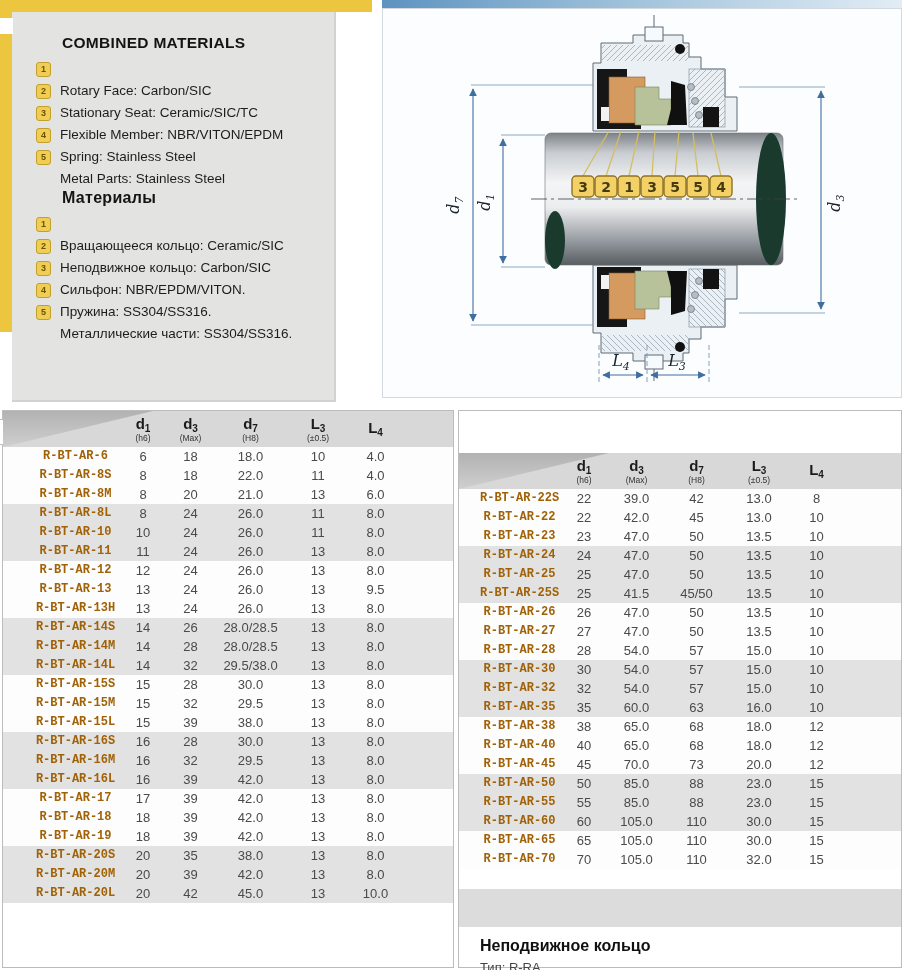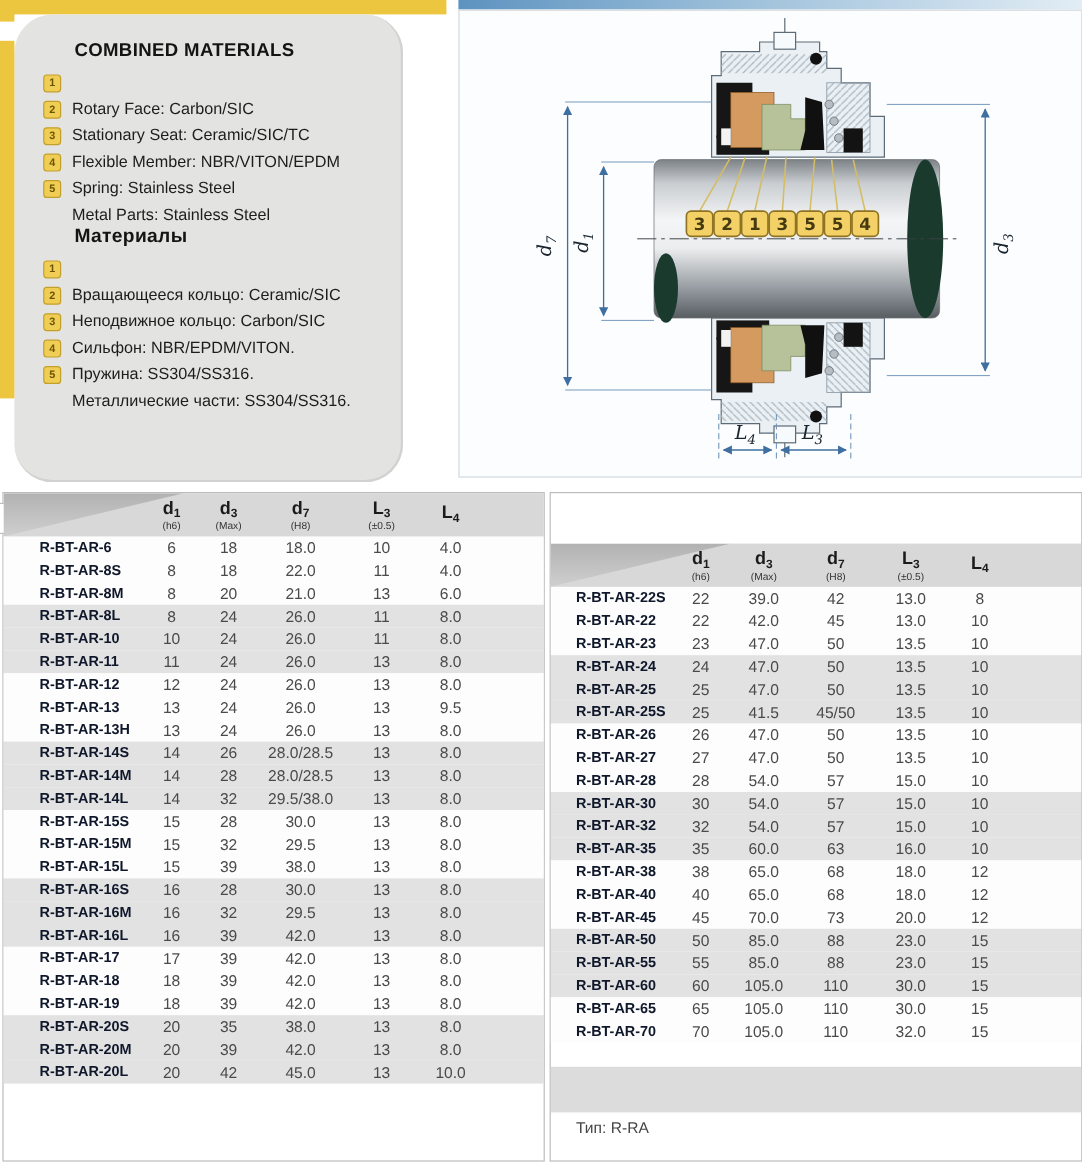--- a/index.html
+++ b/index.html
@@ -3,21 +3,21 @@
 <meta charset="utf-8">
 <style>
   html,body{margin:0;padding:0;background:#ffffff;}
   #page{position:relative;width:902px;height:970px;background:#fff;font-family:"Liberation Sans",sans-serif;overflow:hidden;}
 
   
   .mat-panel{position:absolute;left:0;top:0;width:372px;height:404px;}
   .yellow-top{position:absolute;left:0;top:0;width:372px;height:12px;background:#ecc63e;}
   .yellow-left{position:absolute;left:0;top:0;width:12px;height:332px;background:#ecc63e;}
   .mat-notch{position:absolute;left:0;top:18px;width:13px;height:16px;background:#ffffff;}
-  .mat-body{position:absolute;left:12px;top:12px;width:324px;height:390px;background:#e3e3e1;border-right:2px solid #d2d2d0;border-bottom:2px solid #d2d2d0;box-sizing:border-box;padding:22px 0 0 24px;border-radius:32px;}
+  .mat-body{position:absolute;left:12px;top:12px;width:324px;height:390px;background:#e3e3e1;border-right:2px solid #d2d2d0;border-bottom:2px solid #d2d2d0;box-sizing:border-box;padding:22px 0 0 24px;}
   .mat-title{font-size:15.5px;font-weight:bold;letter-spacing:.3px;color:#141414;margin:0 0 9px 26px;}
   .mat-title.ru{margin-top:24px;font-size:16px;}
   .mat-item{display:flex;align-items:center;gap:9px;margin-bottom:6px;height:16px;}
   .num-badge{flex:0 0 auto;width:15px;height:15px;border-radius:3px;background:#f0cd54;border:1px solid #c3a02b;box-sizing:border-box;font-size:9px;font-weight:bold;color:#6b5300;text-align:center;line-height:13px;}
   .mat-text{font-size:13.5px;color:#1d1d1d;white-space:nowrap;margin-top:42px;}
 
   
   .diag-panel{position:absolute;left:382px;top:0;width:520px;height:400px;}
   .blue-bar{position:absolute;left:0;top:0;width:520px;height:8px;background:linear-gradient(90deg,#5d93c0 0%,#9dc0da 45%,#e2edf5 100%);}
   .diag-body{position:absolute;left:0;top:8px;width:520px;height:390px;background:#fcfdfe;border:1px solid #d3d9de;box-sizing:border-box;}
@@ -35,21 +35,21 @@
   .ltable .thead,.ltable .trow{grid-template-columns:115px 50px 45px 75px 60px 55px;padding-right:50px;}
   .rtable .thead,.rtable .trow{grid-template-columns:100px 50px 55px 65px 60px 55px;padding-right:57px;}
   .col-spacer{height:36px;}
   .col-h{text-align:center;position:relative;z-index:1;line-height:1;}
   .cm{font-size:15px;font-weight:bold;color:#1b1b1b;}
   .cs{font-size:10px;font-weight:bold;color:#1b1b1b;position:relative;top:3px;}
   .col-note{font-size:8.5px;color:#333;margin-top:2px;}
   .trow{height:19px;background:#fdfdfd;}
   .trow.shaded{background:#e2e2e2;}
   .cell{font-size:13px;color:#4a4a4a;text-align:center;line-height:19px;white-space:nowrap;}
-  .cell.model{text-align:left;font-size:12px;font-weight:bold;color:#0f172a;}
+  .cell.model{text-align:center;font-size:12px;font-weight:bold;color:#a16207;font-family:Liberation Mono, monospace;}
   .ltable .cell.model{padding-left:30px;}
   .rtable .cell.model{padding-left:21px;}
   .foot-band{height:38px;background:#dcdcdc;margin-top:20px;}
   .foot-title{font-size:16px;font-weight:bold;color:#101010;margin:10px 0 0 21px;}
   .foot-type{font-size:13px;color:#454545;margin:5px 0 0 21px;}
 
   
   .dimlab{font-family:"DejaVu Serif",serif;font-style:italic;font-size:16px;fill:#19242e;}
   .dsub{font-size:11px;}
   .bnum{font-family:"DejaVu Sans",sans-serif;font-weight:bold;font-size:14px;fill:#453a10;}
@@ -682,16 +682,17 @@
   <div class="trow">
     <div class="cell model">R-BT-AR-70</div>
     <div class="cell">70</div>
     <div class="cell">105.0</div>
     <div class="cell">110</div>
     <div class="cell">32.0</div>
     <div class="cell">15</div>
   </div>
 </div>
     <div class="foot-band"></div>
+    <div class="foot-title">Неподвижное кольцо</div>
     <div class="foot-type">Тип: R-RA</div>
   </div>
 
 </div>
 
 </body></html>

